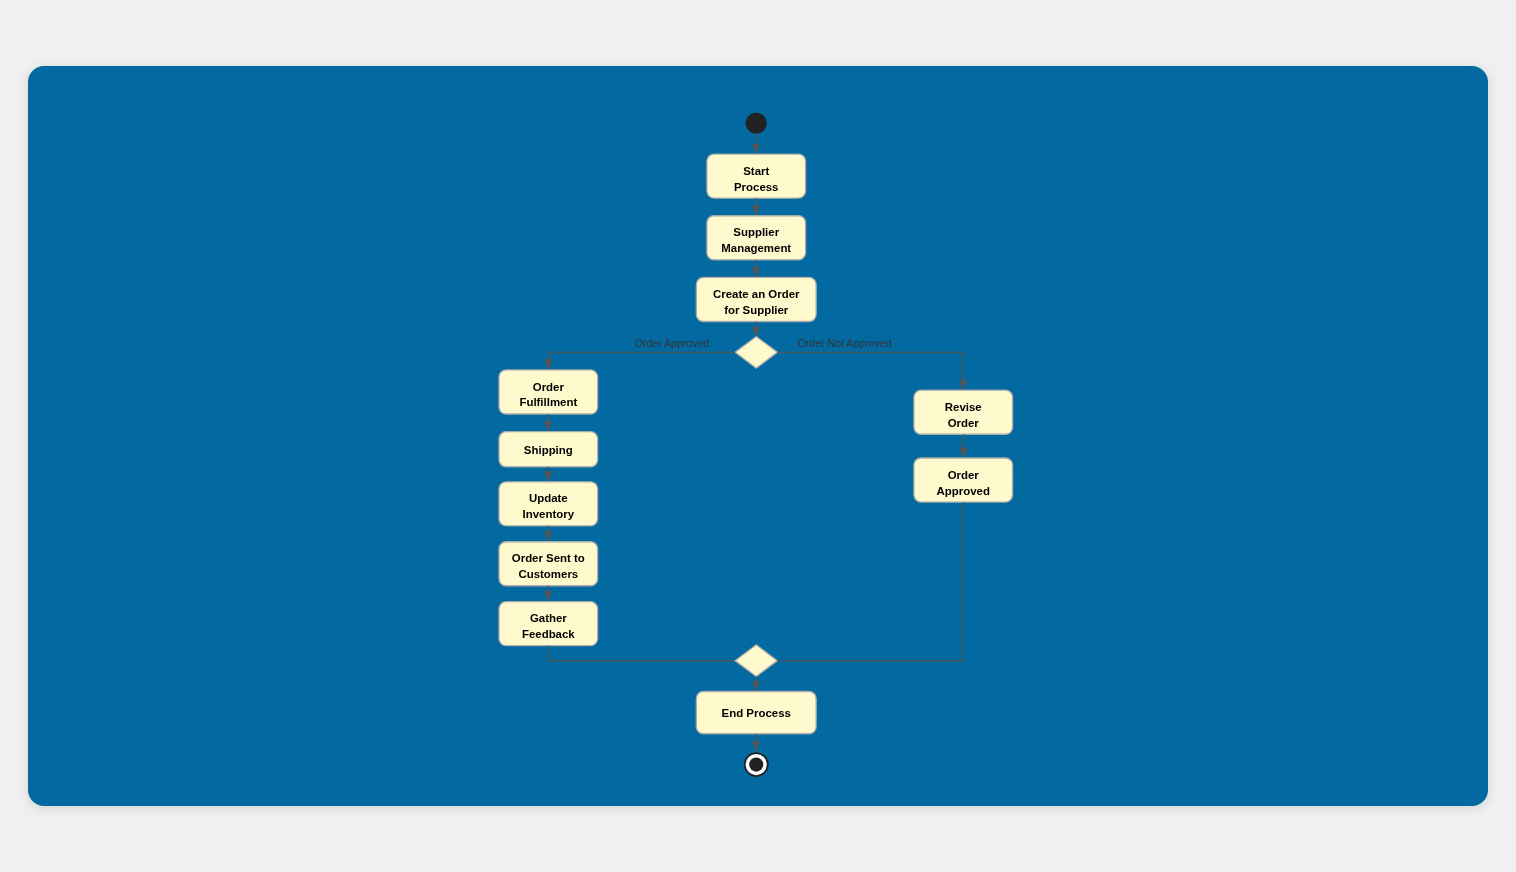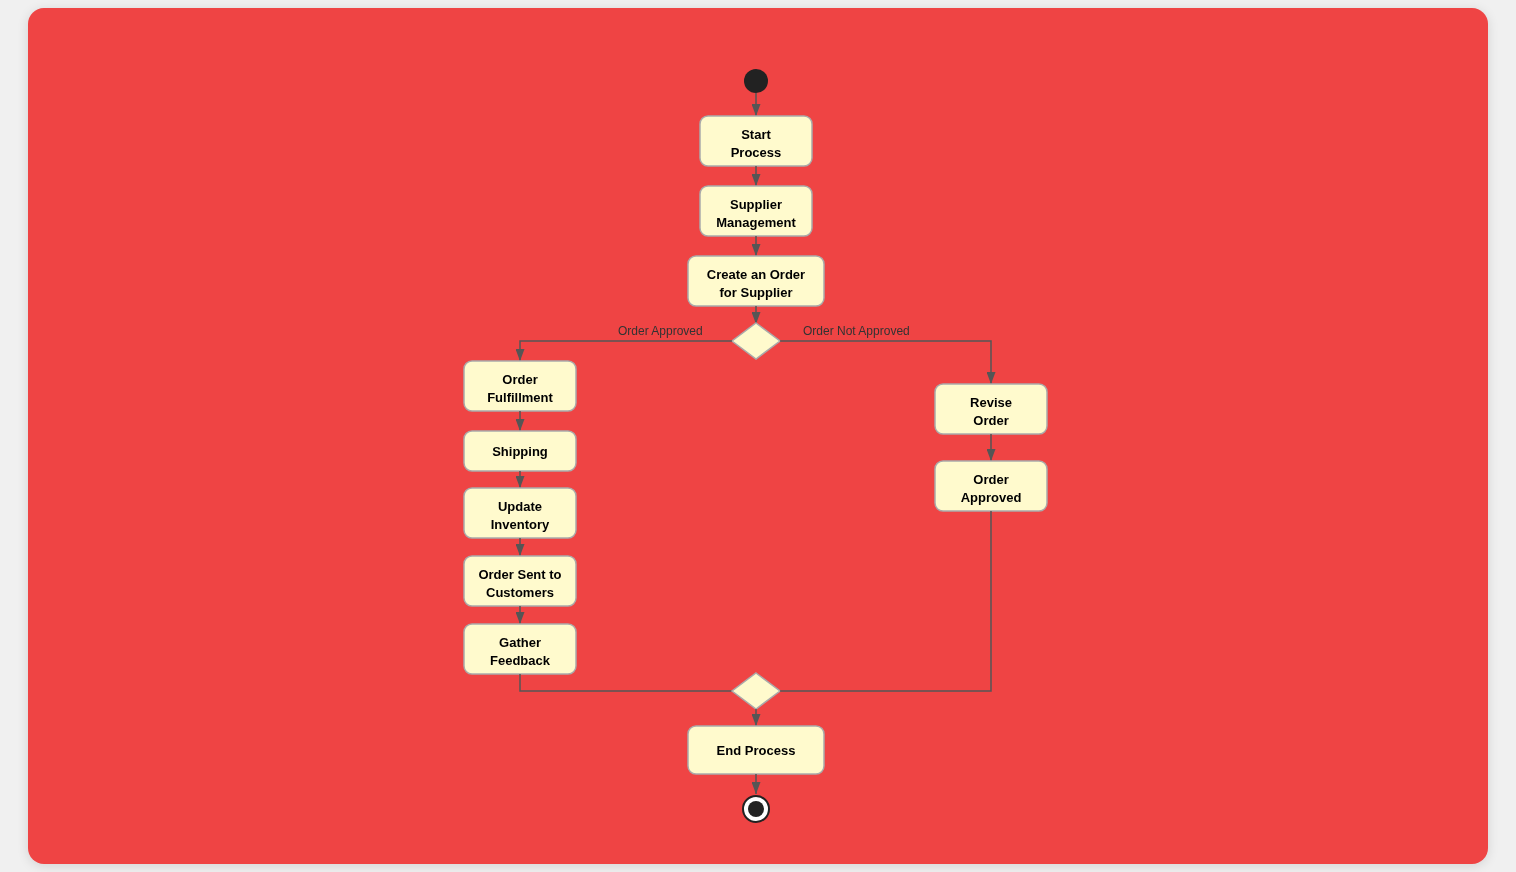--- a/index.html
+++ b/index.html
@@ -5,24 +5,24 @@
     * { box-sizing: border-box; margin: 0; padding: 0; }
     body {
       background: #f0f0f0;
       display: flex;
       justify-content: center;
       align-items: center;
       min-height: 100vh;
       font-family: Arial, sans-serif;
     }
     .diagram-container {
-      background: #ef4444;
+      background: #0369a1;
       border-radius: 16px;
       width: 1460px;
-      height: 856px;
+      height: 740px;
       position: relative;
       overflow: hidden;
       box-shadow: 0 2px 12px rgba(0,0,0,0.12);
     }
     svg {
       position: absolute;
       top: 0; left: 0;
       width: 100%; height: 100%;
     }
     .node-box {

